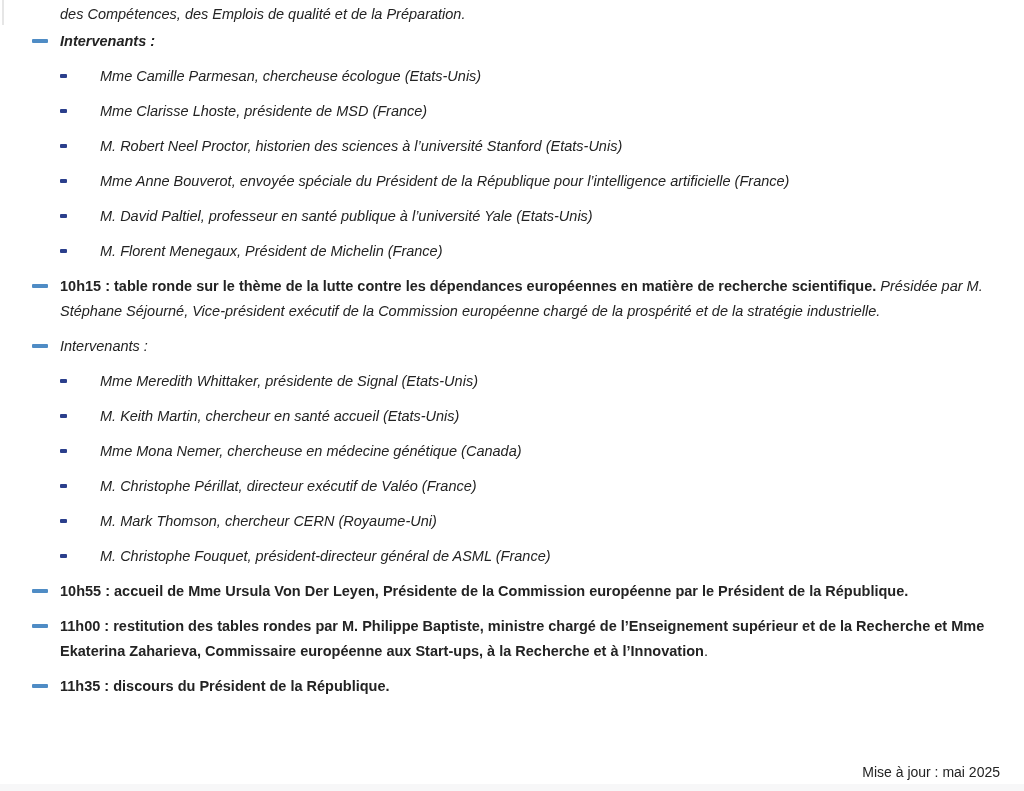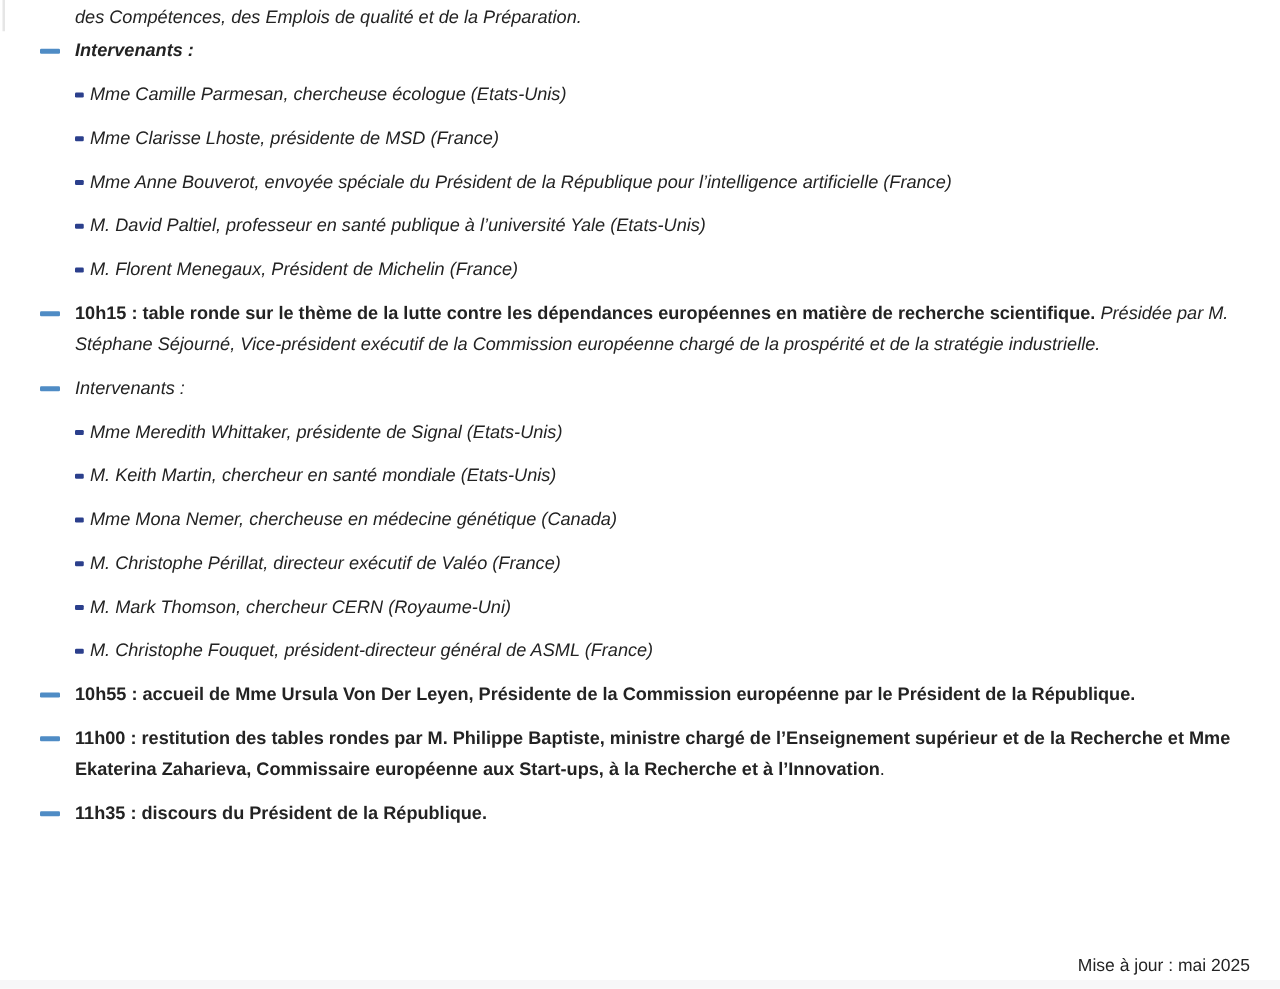--- a/index.html
+++ b/index.html
@@ -30,21 +30,21 @@
   }
   .row{
     position:relative;
     padding-left:60px;
     font-size:14.5px;
     line-height:25px;
     margin-bottom:10px;
     color:var(--text);
   }
   .row.cont{margin-bottom:2px;}
-  .row.sub{padding-left:72px;}
+  .row.sub{padding-left:100px;}
   .italic{font-style:italic;}
   .bold{font-weight:700;}
   .dash1{
     position:absolute;left:32px;top:10px;
     width:16px;height:4px;border-radius:1px;
     background:var(--top-bullet);
   }
   .dash2{
     position:absolute;left:60px;top:10px;
     width:7px;height:4px;border-radius:1px;
@@ -83,20 +83,24 @@
   <div class="row sub italic">
     <span class="dash2"></span>
     <span>Mme Camille Parmesan, chercheuse écologue (Etats-Unis)</span>
   </div>
   <div class="row sub italic">
     <span class="dash2"></span>
     <span>Mme Clarisse Lhoste,  présidente de MSD (France)</span>
   </div>
   <div class="row sub italic">
     <span class="dash2"></span>
+    <span>M. Robert Neel Proctor, historien des sciences à l’université Stanford (Etats-Unis)</span>
+  </div>
+  <div class="row sub italic">
+    <span class="dash2"></span>
     <span>Mme Anne Bouverot, envoyée spéciale du Président de la République pour l’intelligence artificielle (France)</span>
   </div>
   <div class="row sub italic">
     <span class="dash2"></span>
     <span>M. David Paltiel, professeur en santé publique à l’université Yale (Etats-Unis)</span>
   </div>
   <div class="row sub italic">
     <span class="dash2"></span>
     <span>M. Florent Menegaux, Président de Michelin (France)</span>
   </div>
@@ -111,21 +115,21 @@
     <span class="dash1"></span>
     <span>Intervenants :</span>
   </div>
 
   <div class="row sub italic">
     <span class="dash2"></span>
     <span>Mme Meredith Whittaker, présidente de Signal (Etats-Unis)</span>
   </div>
   <div class="row sub italic">
     <span class="dash2"></span>
-    <span>M. Keith Martin, chercheur en santé mondiale (Etats-Unis)</span>
+    <span>M. Keith Martin, chercheur en santé accueil (Etats-Unis)</span>
   </div>
   <div class="row sub italic">
     <span class="dash2"></span>
     <span>Mme Mona Nemer, chercheuse en médecine génétique (Canada)</span>
   </div>
   <div class="row sub italic">
     <span class="dash2"></span>
     <span>M. Christophe Périllat, directeur exécutif de Valéo (France)</span>
   </div>
   <div class="row sub italic">

